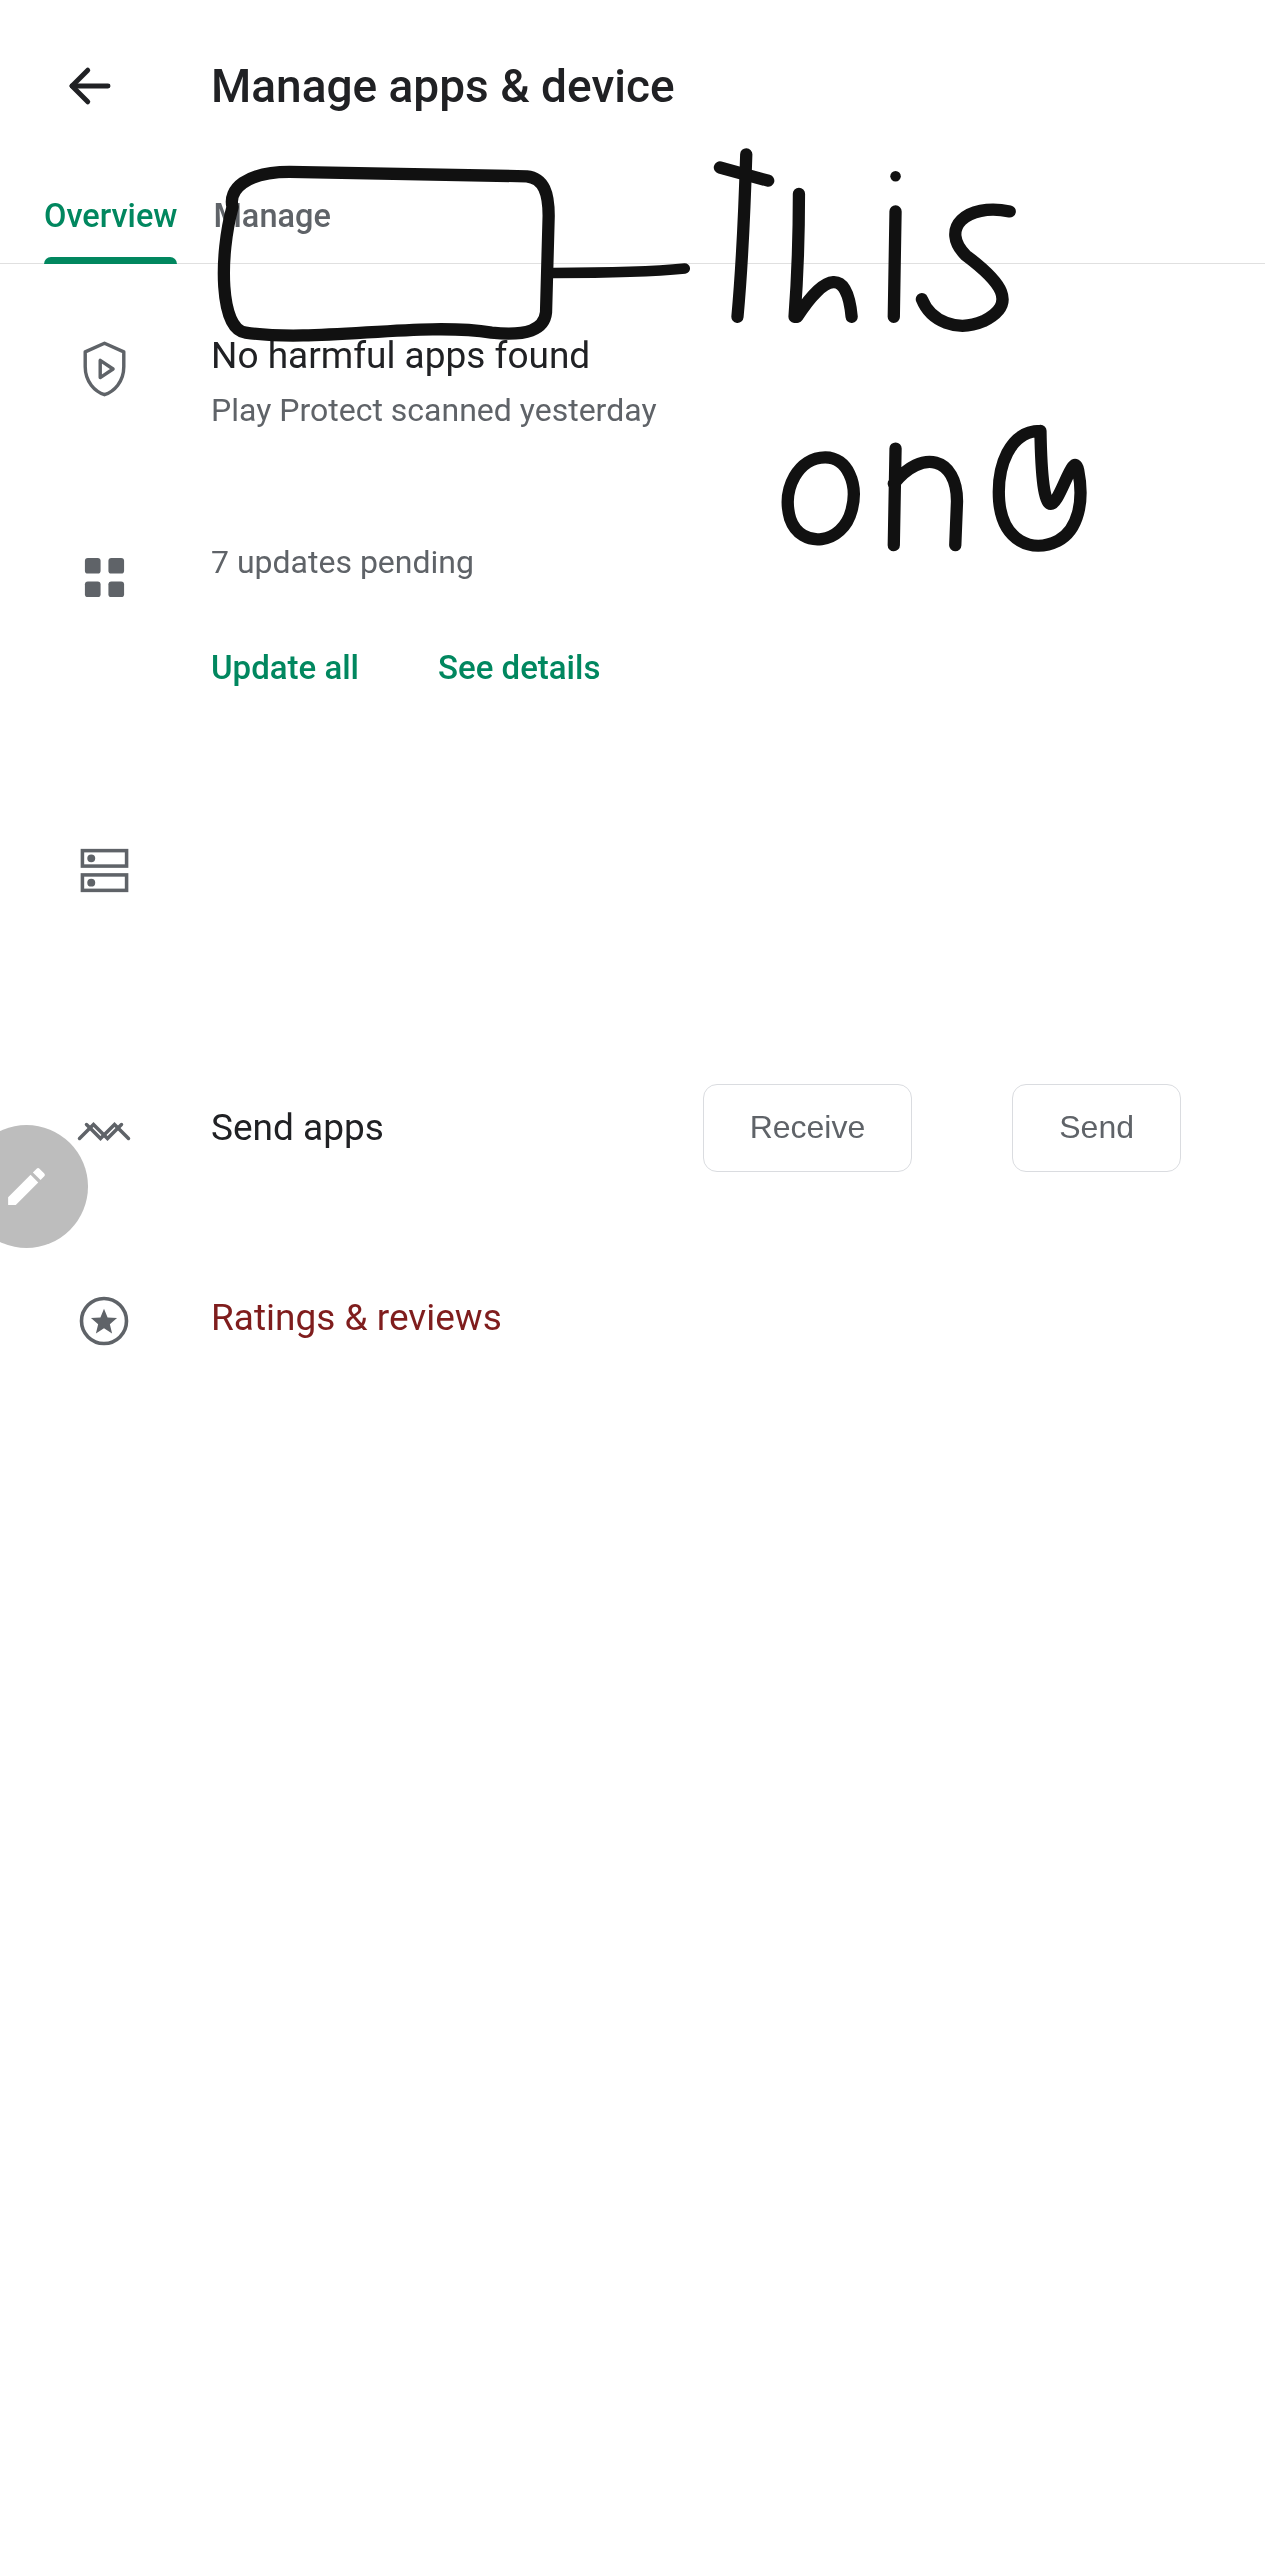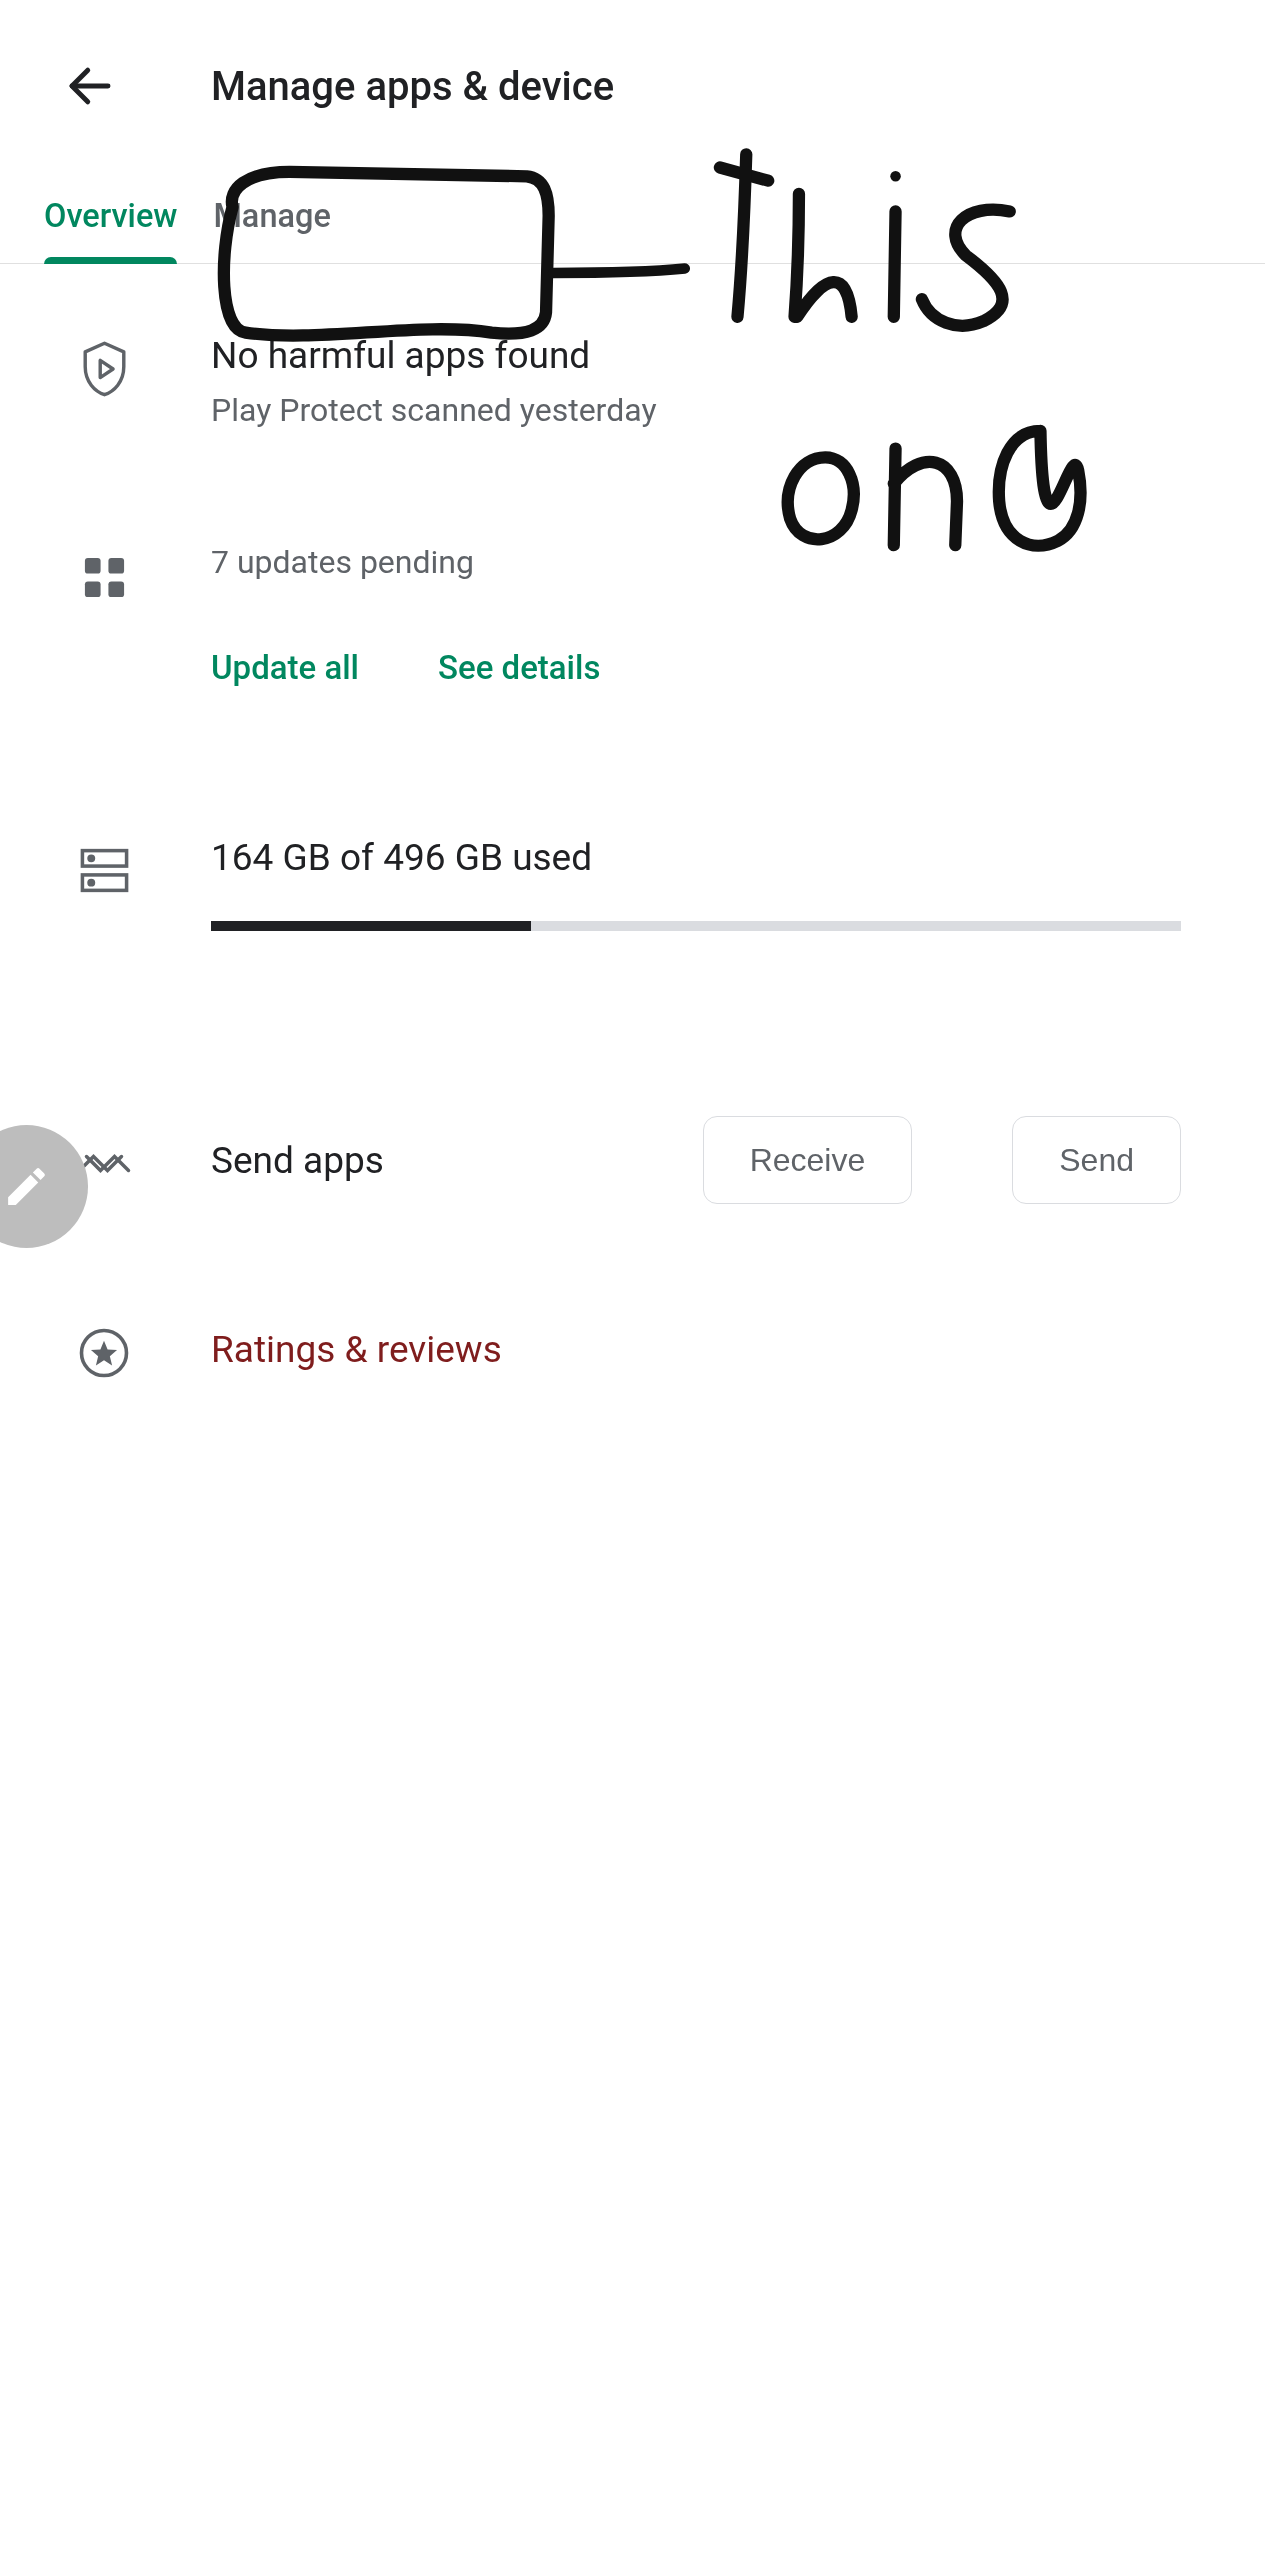--- a/index.html
+++ b/index.html
@@ -19,21 +19,21 @@
     }
     .back-btn {
       width: 74px;
       height: 74px;
       display: flex;
       align-items: center;
       justify-content: center;
       cursor: pointer;
     }
     .header-title {
-      font-size: 40px;
+      font-size: 46px;
       font-weight: 500;
       margin-left: 84px;
       color: #202124;
     }
     .tabs {
       display: flex;
       border-bottom: 1.8px solid #e0e0e0;
       padding-left: 44px;
       gap: 0;
     }
@@ -226,26 +226,20 @@
   </div>
 
   <div class="row storage-row">
     <div class="row-icon">
       <svg width="53" height="49" viewBox="0 0 24 22" fill="none" stroke="#5f6368" stroke-width="1.6">
         <rect x="2" y="2" width="20" height="7"></rect>
         <rect x="2" y="13" width="20" height="7"></rect>
         <circle cx="6" cy="5.5" r="1" fill="#5f6368"></circle>
         <circle cx="6" cy="16.5" r="1" fill="#5f6368"></circle>
       </svg>
-    </div>
-    <div class="row-body">
-      <div class="storage-text">164 GB of 496 GB used</div>
-      <div class="progress">
-        <div class="progress-fill" style="width: 33%;"></div>
-      </div>
     </div>
   </div>
 
   <div class="share-row">
     <div class="row-icon">
       <svg width="56" height="35" viewBox="0 0 32 20" fill="none" stroke="#5f6368" stroke-width="2" stroke-linecap="round">
         <path d="M2 14 L10 6 L18 14 L26 6"></path>
         <path d="M6 6 L14 14 L22 6 L30 14"></path>
       </svg>
     </div>

